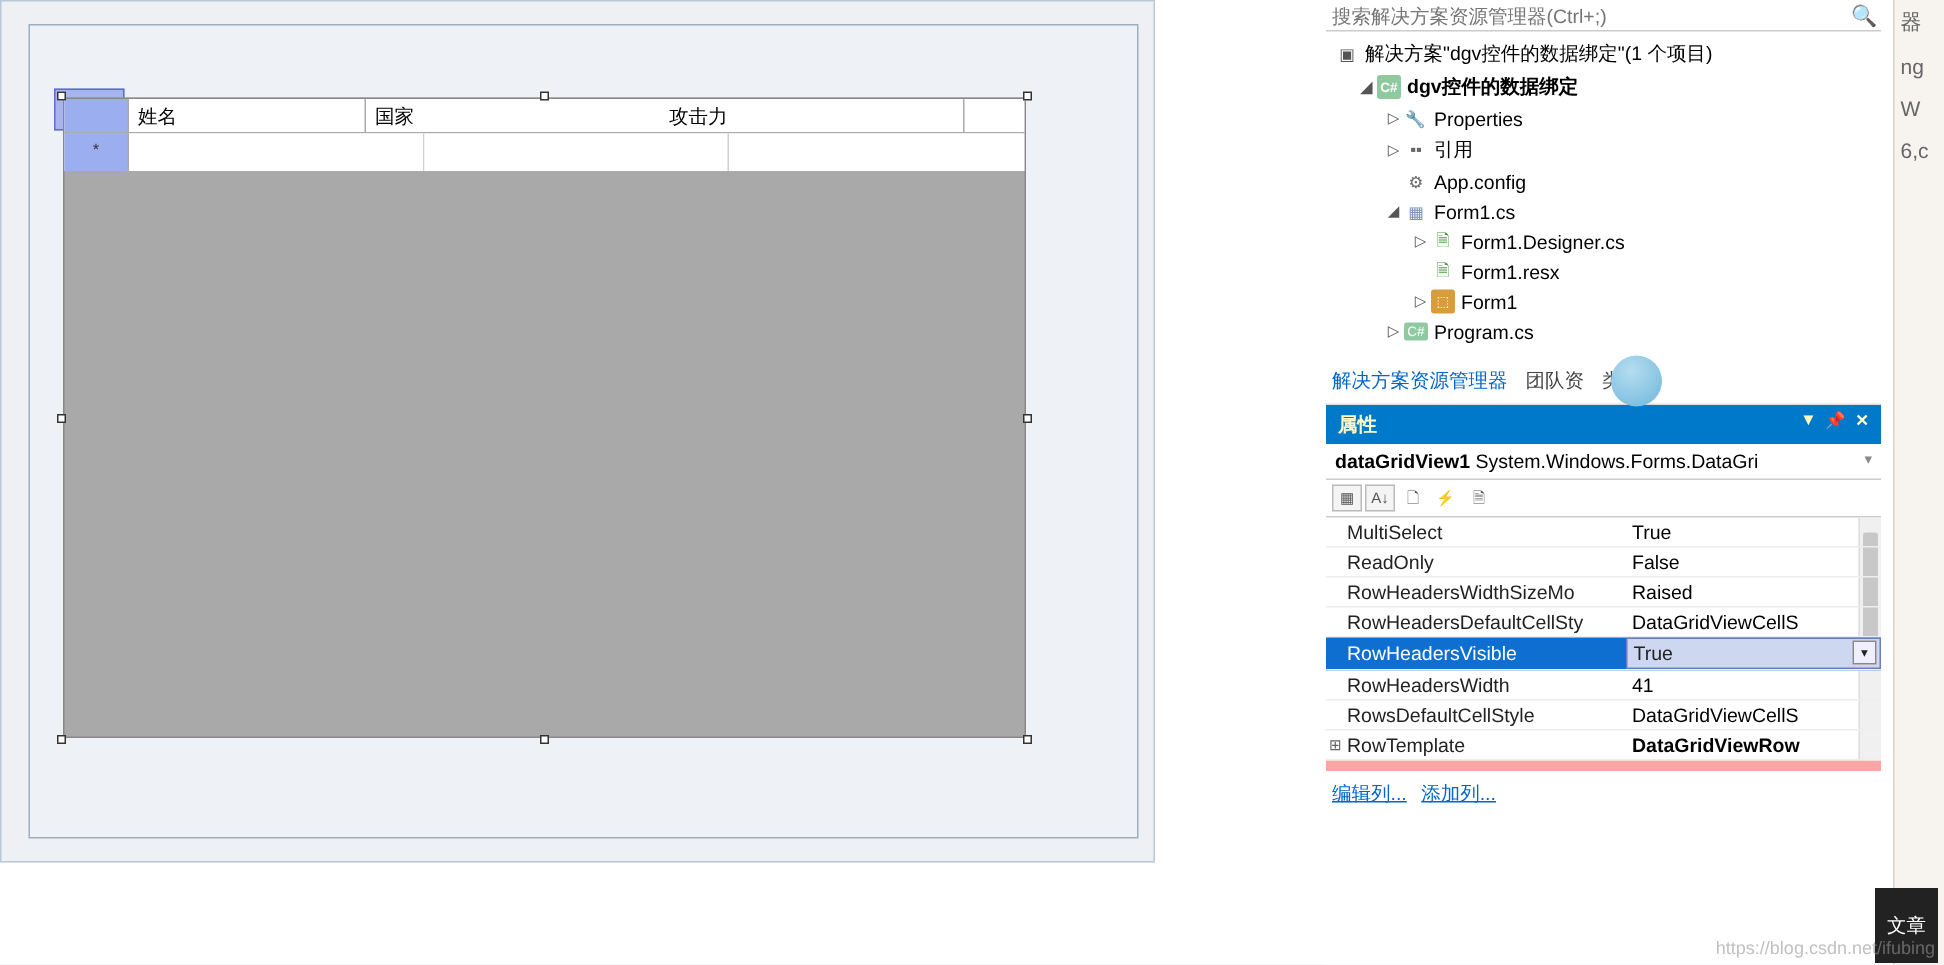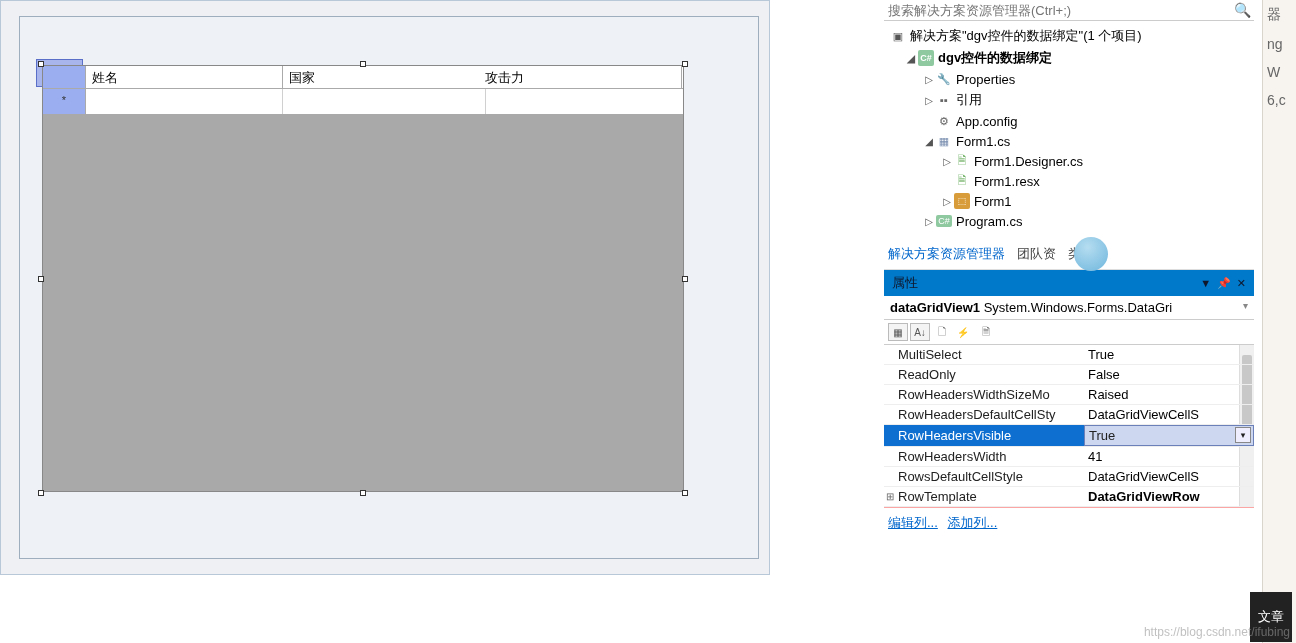--- a/index.html
+++ b/index.html
@@ -43,21 +43,21 @@
       background: #9baef0;
       border-right: 1px solid #aaa;
       border-bottom: 1px solid #aaa;
     }
     .dgv-col {
       border-right: 1px solid #aaa;
       padding: 3px 6px;
       background: #fff;
       font-size: 13px;
     }
-    .dgv-col.c1 { width: 197px; font-family: Liberation Serif, serif; }
+    .dgv-col.c1 { width: 158px; font-family: Liberation Serif, serif; }
     .dgv-col.c2 { width: 203px; }
     .dgv-col.c3 { width: 196px; border-right: none; }
     .dgv-newrow { display: flex; height: 25px; background: #fff; }
     .dgv-newrow-hdr {
       width: 43px;
       background: #9baef0;
       border-right: 1px solid #aaa;
       text-align: center;
       font-size: 11px;
       color: #333;
@@ -144,24 +144,24 @@
       position: absolute;
       left: 190px; top: -2px;
       width: 34px; height: 34px;
       background: radial-gradient(circle at 40% 30%, #b5ddf0, #6fb6dd);
       border-radius: 50%;
     }
 
     .props-panel { }
     .props-title {
       background: #0079cb;
-      color: #0f172a;
+      color: #fef9c3;
       padding: 4px 8px;
       font-size: 13px;
-      display: flex; justify-content: space-between; align-items: center;
+      display: flex; justify-content: space-between;  font-weight: bold;
     }
     .props-title-icons { display: flex; gap: 6px; font-size: 11px; }
     .props-obj {
       padding: 4px 6px;
       font-size: 13px;
       border-bottom: 1px solid #ccc;
       white-space: nowrap; overflow: hidden;
     }
     .props-obj b { font-weight: bold; }
     .props-toolbar {
@@ -217,21 +217,21 @@
       background: #eef;
       text-align: center; font-size: 9px; line-height: 14px;
     }
     .prop-row .expander { position: absolute; left: 2px; font-size: 10px; color: #666; }
     .prop-row { position: relative; align-items: center; }
     .prop-val.bold { font-weight: bold; }
 
     .props-links {
       padding: 6px 4px;
       font-size: 13px;
-      border-top: 1px solid #fca5a5;
+      border-top: 7px solid #fca5a5;
     }
     .props-links a { color: #0066cc; text-decoration: underline; margin-right: 6px; cursor: pointer; }
 
     .scrollbar-v {
       position: absolute; right: 0; top: 0; bottom: 0;
       width: 15px; background: #f0f0f0;
       border-left: 1px solid #ddd;
     }
     .scrollbar-thumb {
       position: absolute; left: 2px; right: 2px;

